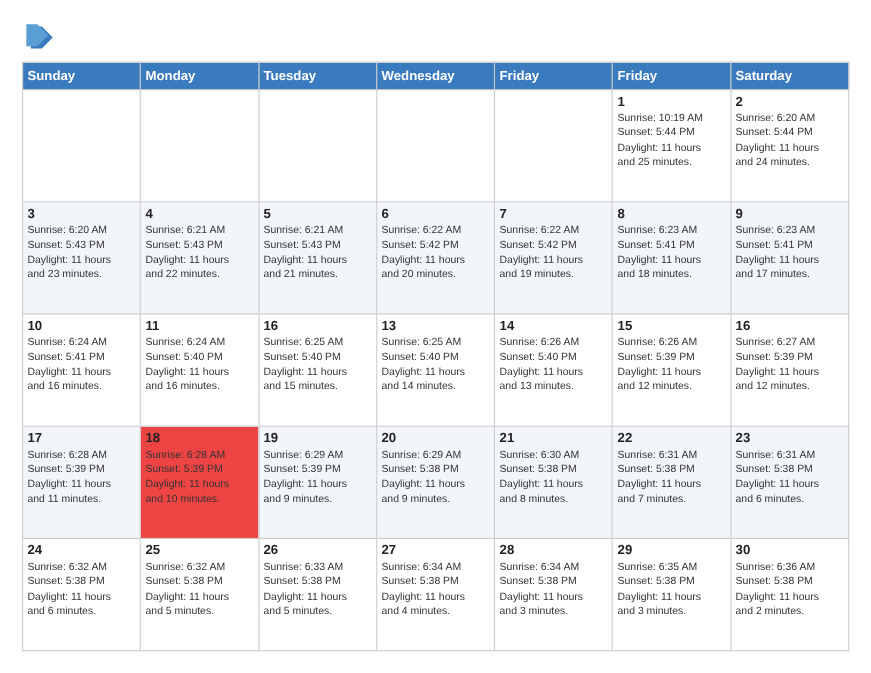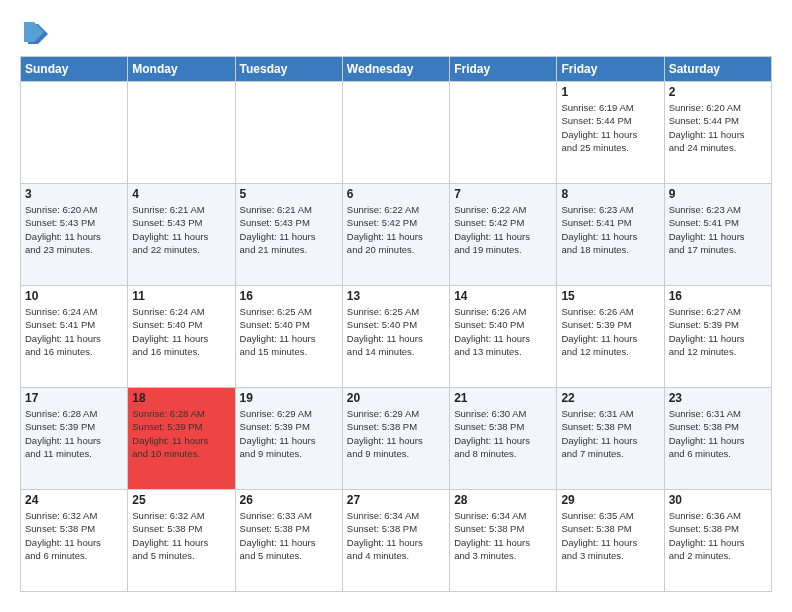--- a/index.html
+++ b/index.html
@@ -143,21 +143,21 @@
     </thead>
     <tbody id="calendar-body">
     <tr>
           <td class="empty-cell" style="background: rgb(255, 255, 255);"></td>
           <td class="empty-cell" style="background: rgb(255, 255, 255);"></td>
           <td class="empty-cell" style="background: rgb(255, 255, 255);"></td>
           <td class="empty-cell" style="background: rgb(255, 255, 255);"></td>
           <td class="empty-cell" style="background: rgb(255, 255, 255);"></td>
           <td style="background: rgb(255, 255, 255);">
             <span class="day-num">1</span>
-            <div class="day-info" style="white-space: pre-line;">Sunrise: 6:19 AM
+            <div class="day-info" style="white-space: pre-line;">Sunrise: 10:19 AM
 Sunset: 5:44 PM
 Daylight: 11 hours
 and 25 minutes.</div>
           </td>
           <td style="background: rgb(255, 255, 255);">
             <span class="day-num">2</span>
             <div class="day-info" style="white-space: pre-line;">Sunrise: 6:20 AM
 Sunset: 5:44 PM
 Daylight: 11 hours
 and 24 minutes.</div>

